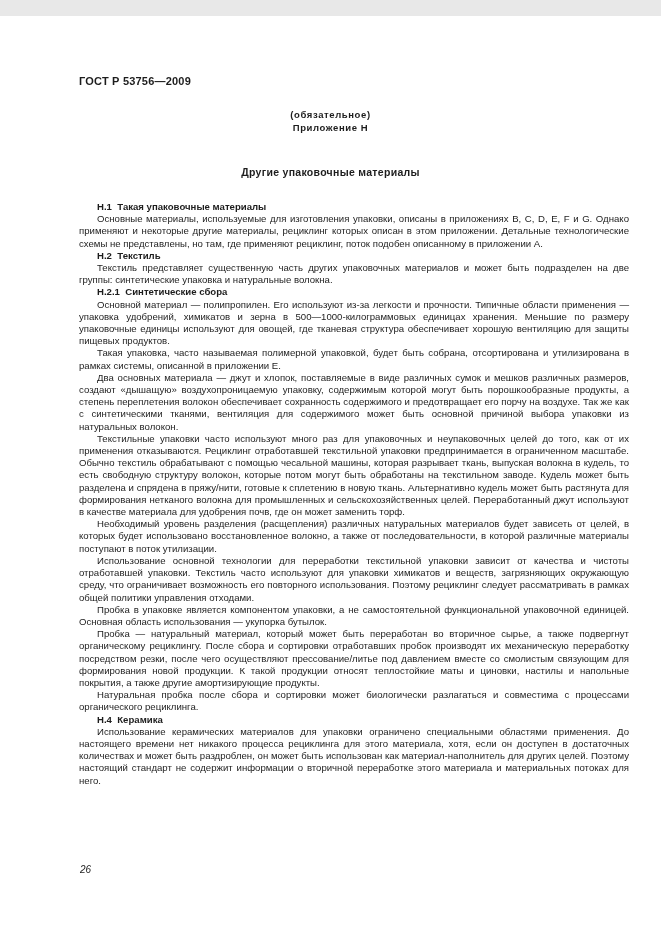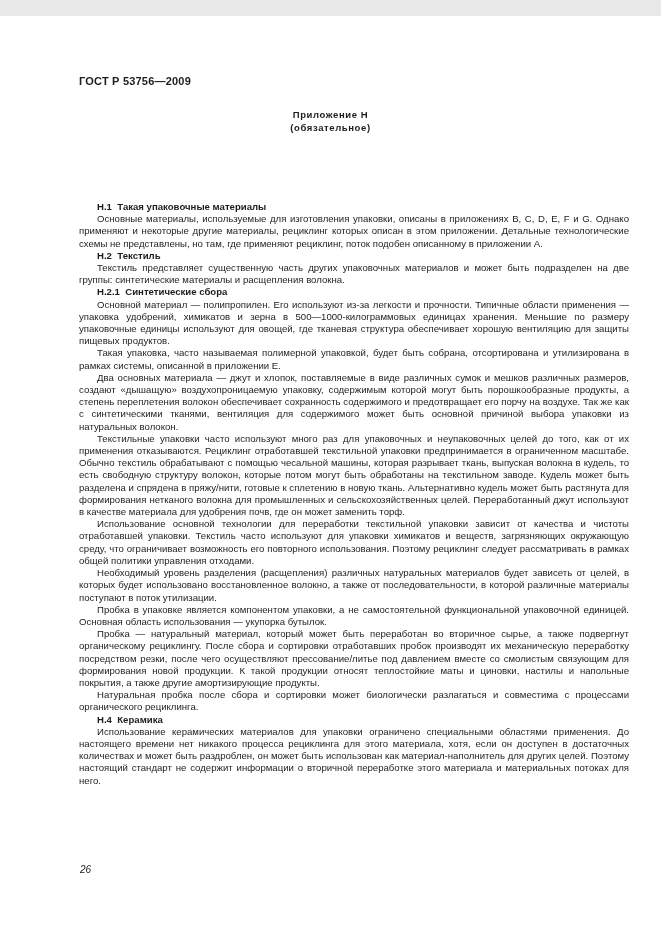--- a/index.html
+++ b/index.html
@@ -82,41 +82,42 @@
   }
 </style>
 </head>
 <body>
 
 <div class="page">
 
   <div class="doc-header">ГОСТ Р 53756—2009</div>
 
   <div class="appendix-block">
+    <div class="appendix-line">(обязательное)</div>
     <div class="appendix-line">Приложение Н</div>
-    <div class="appendix-line">(обязательное)</div>
   </div>
 
+  <h1 class="doc-title">Другие упаковочные материалы</h1>
 
   <div class="body-block">
 
     <h2>Н.1  Такая упаковочные материалы</h2>
     <p>Основные материалы, используемые для изготовления упаковки, описаны в приложениях B, C, D, E, F и G. Однако применяют и некоторые другие материалы, рециклинг которых описан в этом приложении. Детальные технологические схемы не представлены, но там, где применяют рециклинг, поток подобен описанному в приложении А.</p>
 
     <h2>Н.2  Текстиль</h2>
-    <p>Текстиль представляет существенную часть других упаковочных материалов и может быть подразделен на две группы: синтетические материалы и расщепления волокна.</p>
+    <p>Текстиль представляет существенную часть других упаковочных материалов и может быть подразделен на две группы: синтетические упаковка и натуральные волокна.</p>
 
     <h2>Н.2.1  Синтетические сбора</h2>
     <p>Основной материал — полипропилен. Его используют из-за легкости и прочности. Типичные области применения — упаковка удобрений, химикатов и зерна в 500—1000-килограммовых единицах хранения. Меньшие по размеру упаковочные единицы используют для овощей, где тканевая структура обеспечивает хорошую вентиляцию для защиты пищевых продуктов.</p>
     <p>Такая упаковка, часто называемая полимерной упаковкой, будет быть собрана, отсортирована и утилизирована в рамках системы, описанной в приложении Е.</p>
 
     <p>Два основных материала — джут и хлопок, поставляемые в виде различных сумок и мешков различных размеров, создают «дышащую» воздухопроницаемую упаковку, содержимым которой могут быть порошкообразные продукты, а степень переплетения волокон обеспечивает сохранность содержимого и предотвращает его порчу на воздухе. Так же как с синтетическими тканями, вентиляция для содержимого может быть основной причиной выбора упаковки из натуральных волокон.</p>
     <p>Текстильные упаковки часто используют много раз для упаковочных и неупаковочных целей до того, как от их применения отказываются. Рециклинг отработавшей текстильной упаковки предпринимается в ограниченном масштабе. Обычно текстиль обрабатывают с помощью чесальной машины, которая разрывает ткань, выпуская волокна в кудель, то есть свободную структуру волокон, которые потом могут быть обработаны на текстильном заводе. Кудель может быть разделена и спрядена в пряжу/нити, готовые к сплетению в новую ткань. Альтернативно кудель может быть растянута для формирования нетканого волокна для промышленных и сельскохозяйственных целей. Переработанный джут используют в качестве материала для удобрения почв, где он может заменить торф.</p>
+    <p>Необходимый уровень разделения (расщепления) различных натуральных материалов будет зависеть от целей, в которых будет использовано восстановленное волокно, а также от последовательности, в которой различные материалы поступают в поток утилизации.</p>
     <p>Использование основной технологии для переработки текстильной упаковки зависит от качества и чистоты отработавшей упаковки. Текстиль часто используют для упаковки химикатов и веществ, загрязняющих окружающую среду, что ограничивает возможность его повторного использования. Поэтому рециклинг следует рассматривать в рамках общей политики управления отходами.</p>
-    <p>Необходимый уровень разделения (расщепления) различных натуральных материалов будет зависеть от целей, в которых будет использовано восстановленное волокно, а также от последовательности, в которой различные материалы поступают в поток утилизации.</p>
 
     <p>Пробка в упаковке является компонентом упаковки, а не самостоятельной функциональной упаковочной единицей. Основная область использования — укупорка бутылок.</p>
     <p>Пробка — натуральный материал, который может быть переработан во вторичное сырье, а также подвергнут органическому рециклингу. После сбора и сортировки отработавших пробок производят их механическую переработку посредством резки, после чего осуществляют прессование/литье под давлением вместе со смолистым связующим для формирования новой продукции. К такой продукции относят теплостойкие маты и циновки, настилы и напольные покрытия, а также другие амортизирующие продукты.</p>
     <p>Натуральная пробка после сбора и сортировки может биологически разлагаться и совместима с процессами органического рециклинга.</p>
 
     <h2>Н.4  Керамика</h2>
     <p>Использование керамических материалов для упаковки ограничено специальными областями применения. До настоящего времени нет никакого процесса рециклинга для этого материала, хотя, если он доступен в достаточных количествах и может быть раздроблен, он может быть использован как материал-наполнитель для других целей. Поэтому настоящий стандарт не содержит информации о вторичной переработке этого материала и материальных потоках для него.</p>
 
   </div>
 

